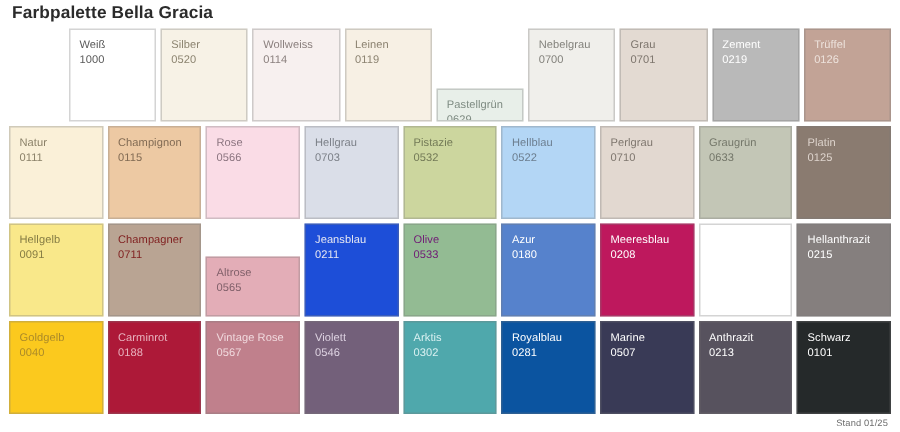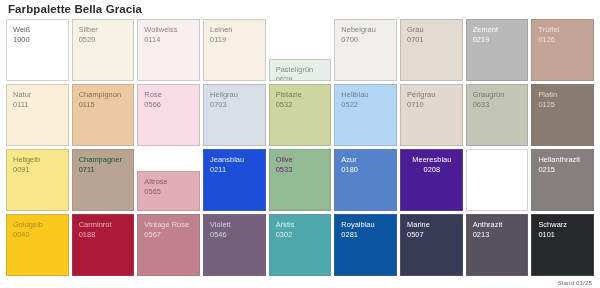--- a/index.html
+++ b/index.html
@@ -68,21 +68,21 @@
 </style>
 </head>
 <body>
 
 <div id="page">
 
   <div id="title">Farbpalette Bella Gracia</div>
 
   <div id="palette-grid">
       <div class="palette-row">
-        <div class="swatch" style="background: rgb(255, 255, 255); color: rgb(89, 89, 89);">
+        <div class="swatch" style="background: rgb(255, 255, 255); color: rgb(89, 89, 89); margin-left: 40px;">
           <div class="swatch-name">Weiß</div>
           <div class="swatch-code">1000</div>
         </div>
         <div class="swatch" style="background: rgb(247, 242, 230); color: rgb(140, 132, 112);">
           <div class="swatch-name">Silber</div>
           <div class="swatch-code">0520</div>
         </div>
         <div class="swatch" style="background: rgb(247, 240, 239); color: rgb(138, 127, 125);">
           <div class="swatch-name">Wollweiss</div>
           <div class="swatch-code">0114</div>
@@ -148,41 +148,41 @@
         <div class="swatch" style="background: rgb(138, 123, 112); color: rgb(222, 212, 205);">
           <div class="swatch-name">Platin</div>
           <div class="swatch-code">0125</div>
         </div>
       </div>
       <div class="palette-row">
         <div class="swatch" style="background: rgb(249, 232, 138); color: rgb(133, 124, 68);">
           <div class="swatch-name">Hellgelb</div>
           <div class="swatch-code">0091</div>
         </div>
-        <div class="swatch" style="background: rgb(185, 164, 147); color: #14532d;">
+        <div class="swatch" style="background: rgb(185, 164, 147); color: #7f1d1d;">
           <div class="swatch-name">Champagner</div>
           <div class="swatch-code">0711</div>
         </div>
         <div class="swatch" style="background: rgb(227, 173, 183); color: rgb(128, 96, 106); margin-top: 22px;">
           <div class="swatch-name">Altrose</div>
           <div class="swatch-code">0565</div>
         </div>
         <div class="swatch" style="background: #1d4ed8; color: rgb(230, 231, 242);">
           <div class="swatch-name">Jeansblau</div>
           <div class="swatch-code">0211</div>
         </div>
         <div class="swatch" style="background: rgb(147, 187, 147); color: #701a75;">
           <div class="swatch-name">Olive</div>
           <div class="swatch-code">0533</div>
         </div>
         <div class="swatch" style="background: rgb(86, 130, 204); color: rgb(255, 255, 255);">
           <div class="swatch-name">Azur</div>
           <div class="swatch-code">0180</div>
         </div>
-        <div class="swatch" style="background: #4c1d95; color: rgb(255, 255, 255); text-align: center;">
+        <div class="swatch" style="background: #be185d; color: rgb(255, 255, 255);">
           <div class="swatch-name">Meeresblau</div>
           <div class="swatch-code">0208</div>
         </div>
         <div class="swatch" style="color: rgb(255, 255, 255);">
           <div class="swatch-name">Blaugrau</div>
           <div class="swatch-code">0209</div>
         </div>
         <div class="swatch" style="background: rgb(133, 127, 126); color: rgb(255, 255, 255);">
           <div class="swatch-name">Hellanthrazit</div>
           <div class="swatch-code">0215</div>

